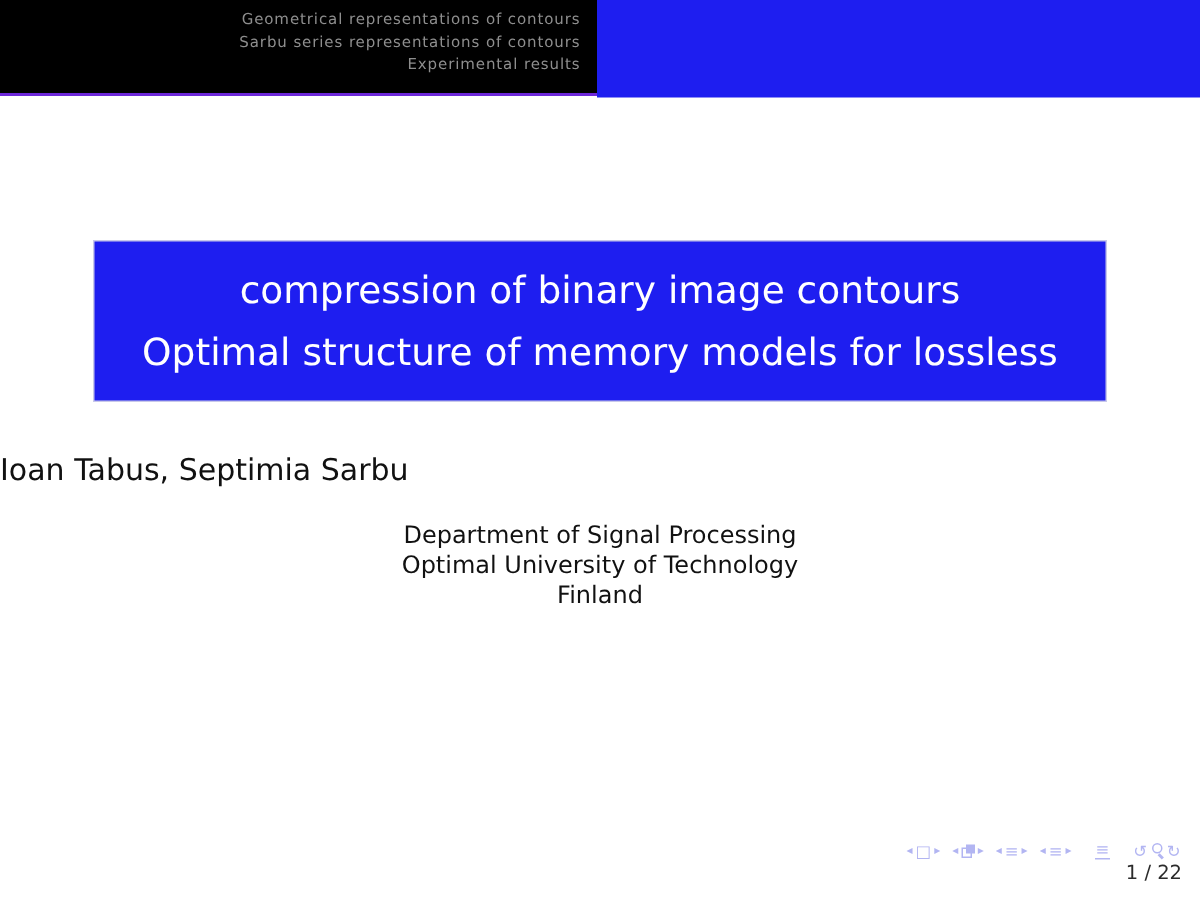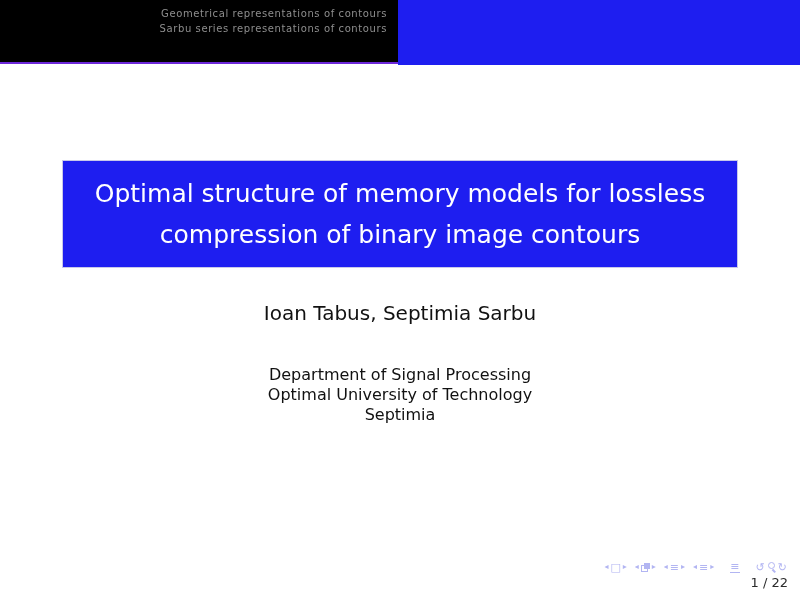--- a/index.html
+++ b/index.html
@@ -43,25 +43,24 @@
     box-sizing: border-box;
     display: flex; flex-direction: column; justify-content: center;
     text-align: center;
     color: #ffffff;
     font-size: 25px; line-height: 41px;
   }
 
   
   .authors {
     position: absolute; top: 301px; left: 0; width: 800px;
-    text-align: center;
     font-size: 20px; color: #111111;
   }
   .institute {
-    position: absolute; top: 365px; left: 0; width: 800px;
+    position: absolute; top: 347px; left: 0; width: 800px;
     text-align: center;
     font-size: 16px; line-height: 20px; color: #111111;
   }
 
   
   .navbar {
     position: absolute; top: 560px; right: 13px;
     height: 14px;
     display: flex; align-items: center; gap: 8px;
     color: #b2b5f2;
@@ -109,36 +108,37 @@
   }
 </style>
 </head>
 <body>
 
 <div class="header">
   <div class="header-black">
     <div class="breadcrumbs">
       <div>Geometrical representations of contours</div>
       <div>Sarbu series representations of contours</div>
+      <div>Experimental results</div>
     </div>
   </div>
   <div class="header-blue"></div>
 </div>
 
 <div class="title-box">
+  <div>compression of binary image contours</div>
   <div>Optimal structure of memory models for lossless</div>
-  <div>compression of binary image contours</div>
 </div>
 
 <div class="authors">Ioan Tabus, Septimia Sarbu</div>
 
 <div class="institute">
   <div>Department of Signal Processing</div>
   <div>Optimal University of Technology</div>
-  <div>Septimia</div>
+  <div>Finland</div>
 </div>
 
 <div class="navbar">
   <div class="nav-group">
     <span class="tri">◂</span>
     <span class="glyph">□</span>
     <span class="tri">▸</span>
   </div>
   <div class="nav-group">
     <span class="tri">◂</span>

